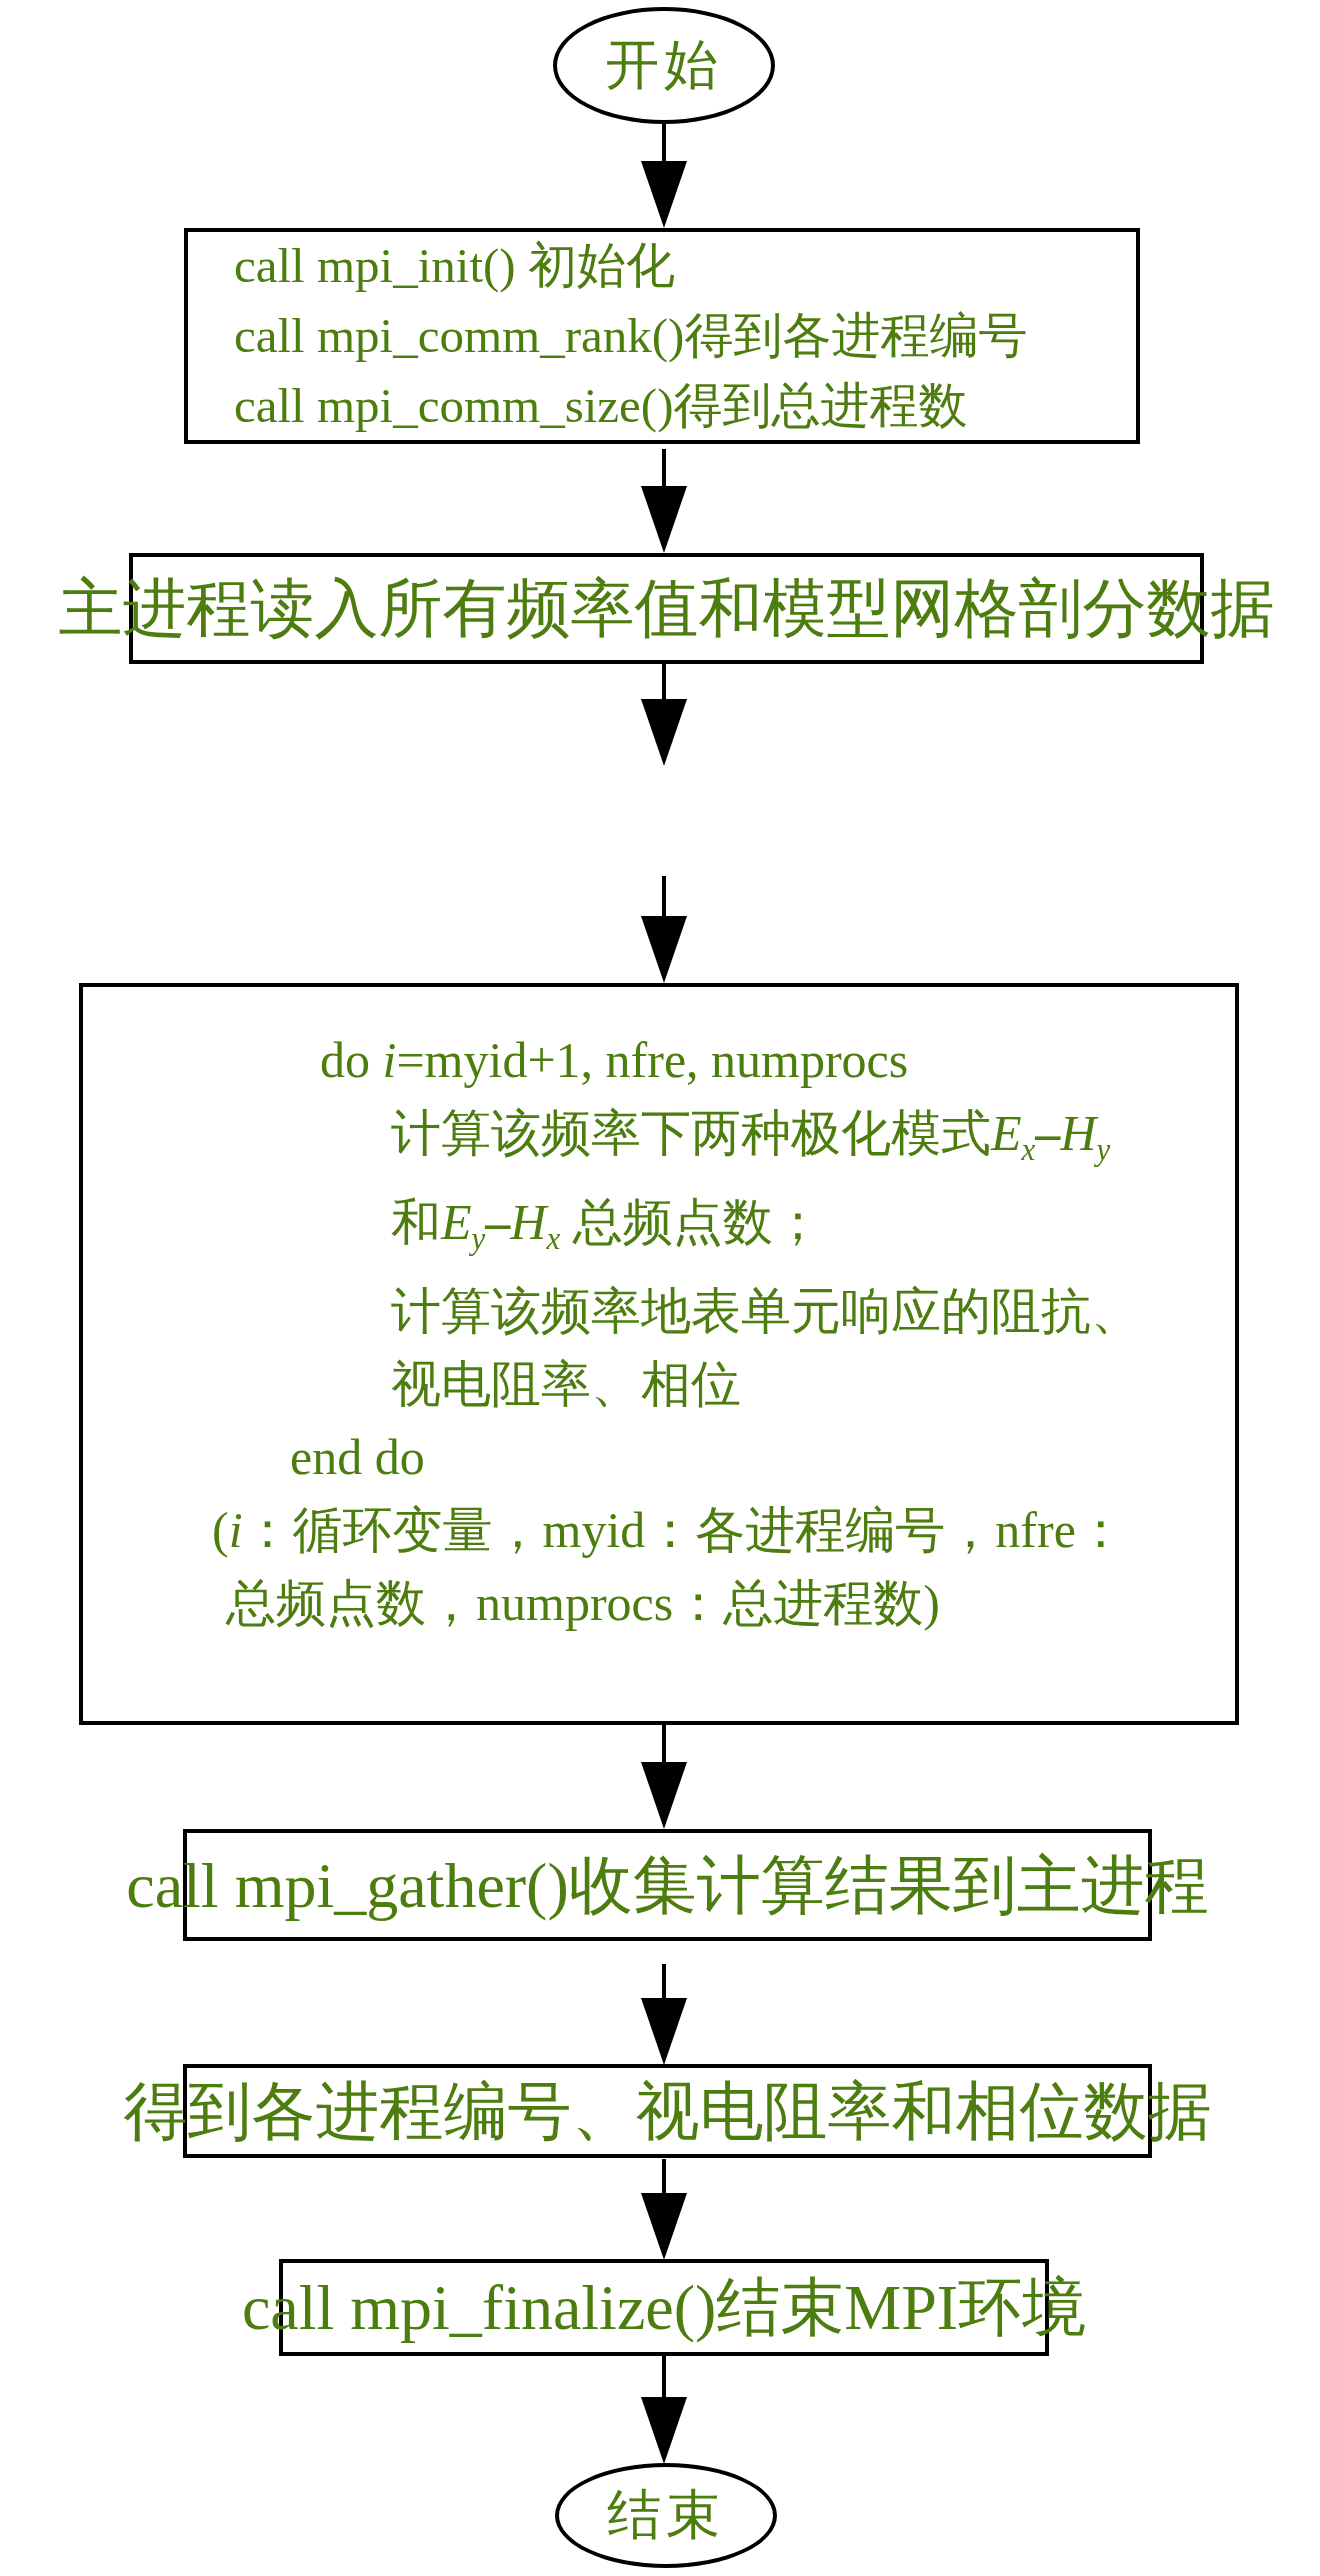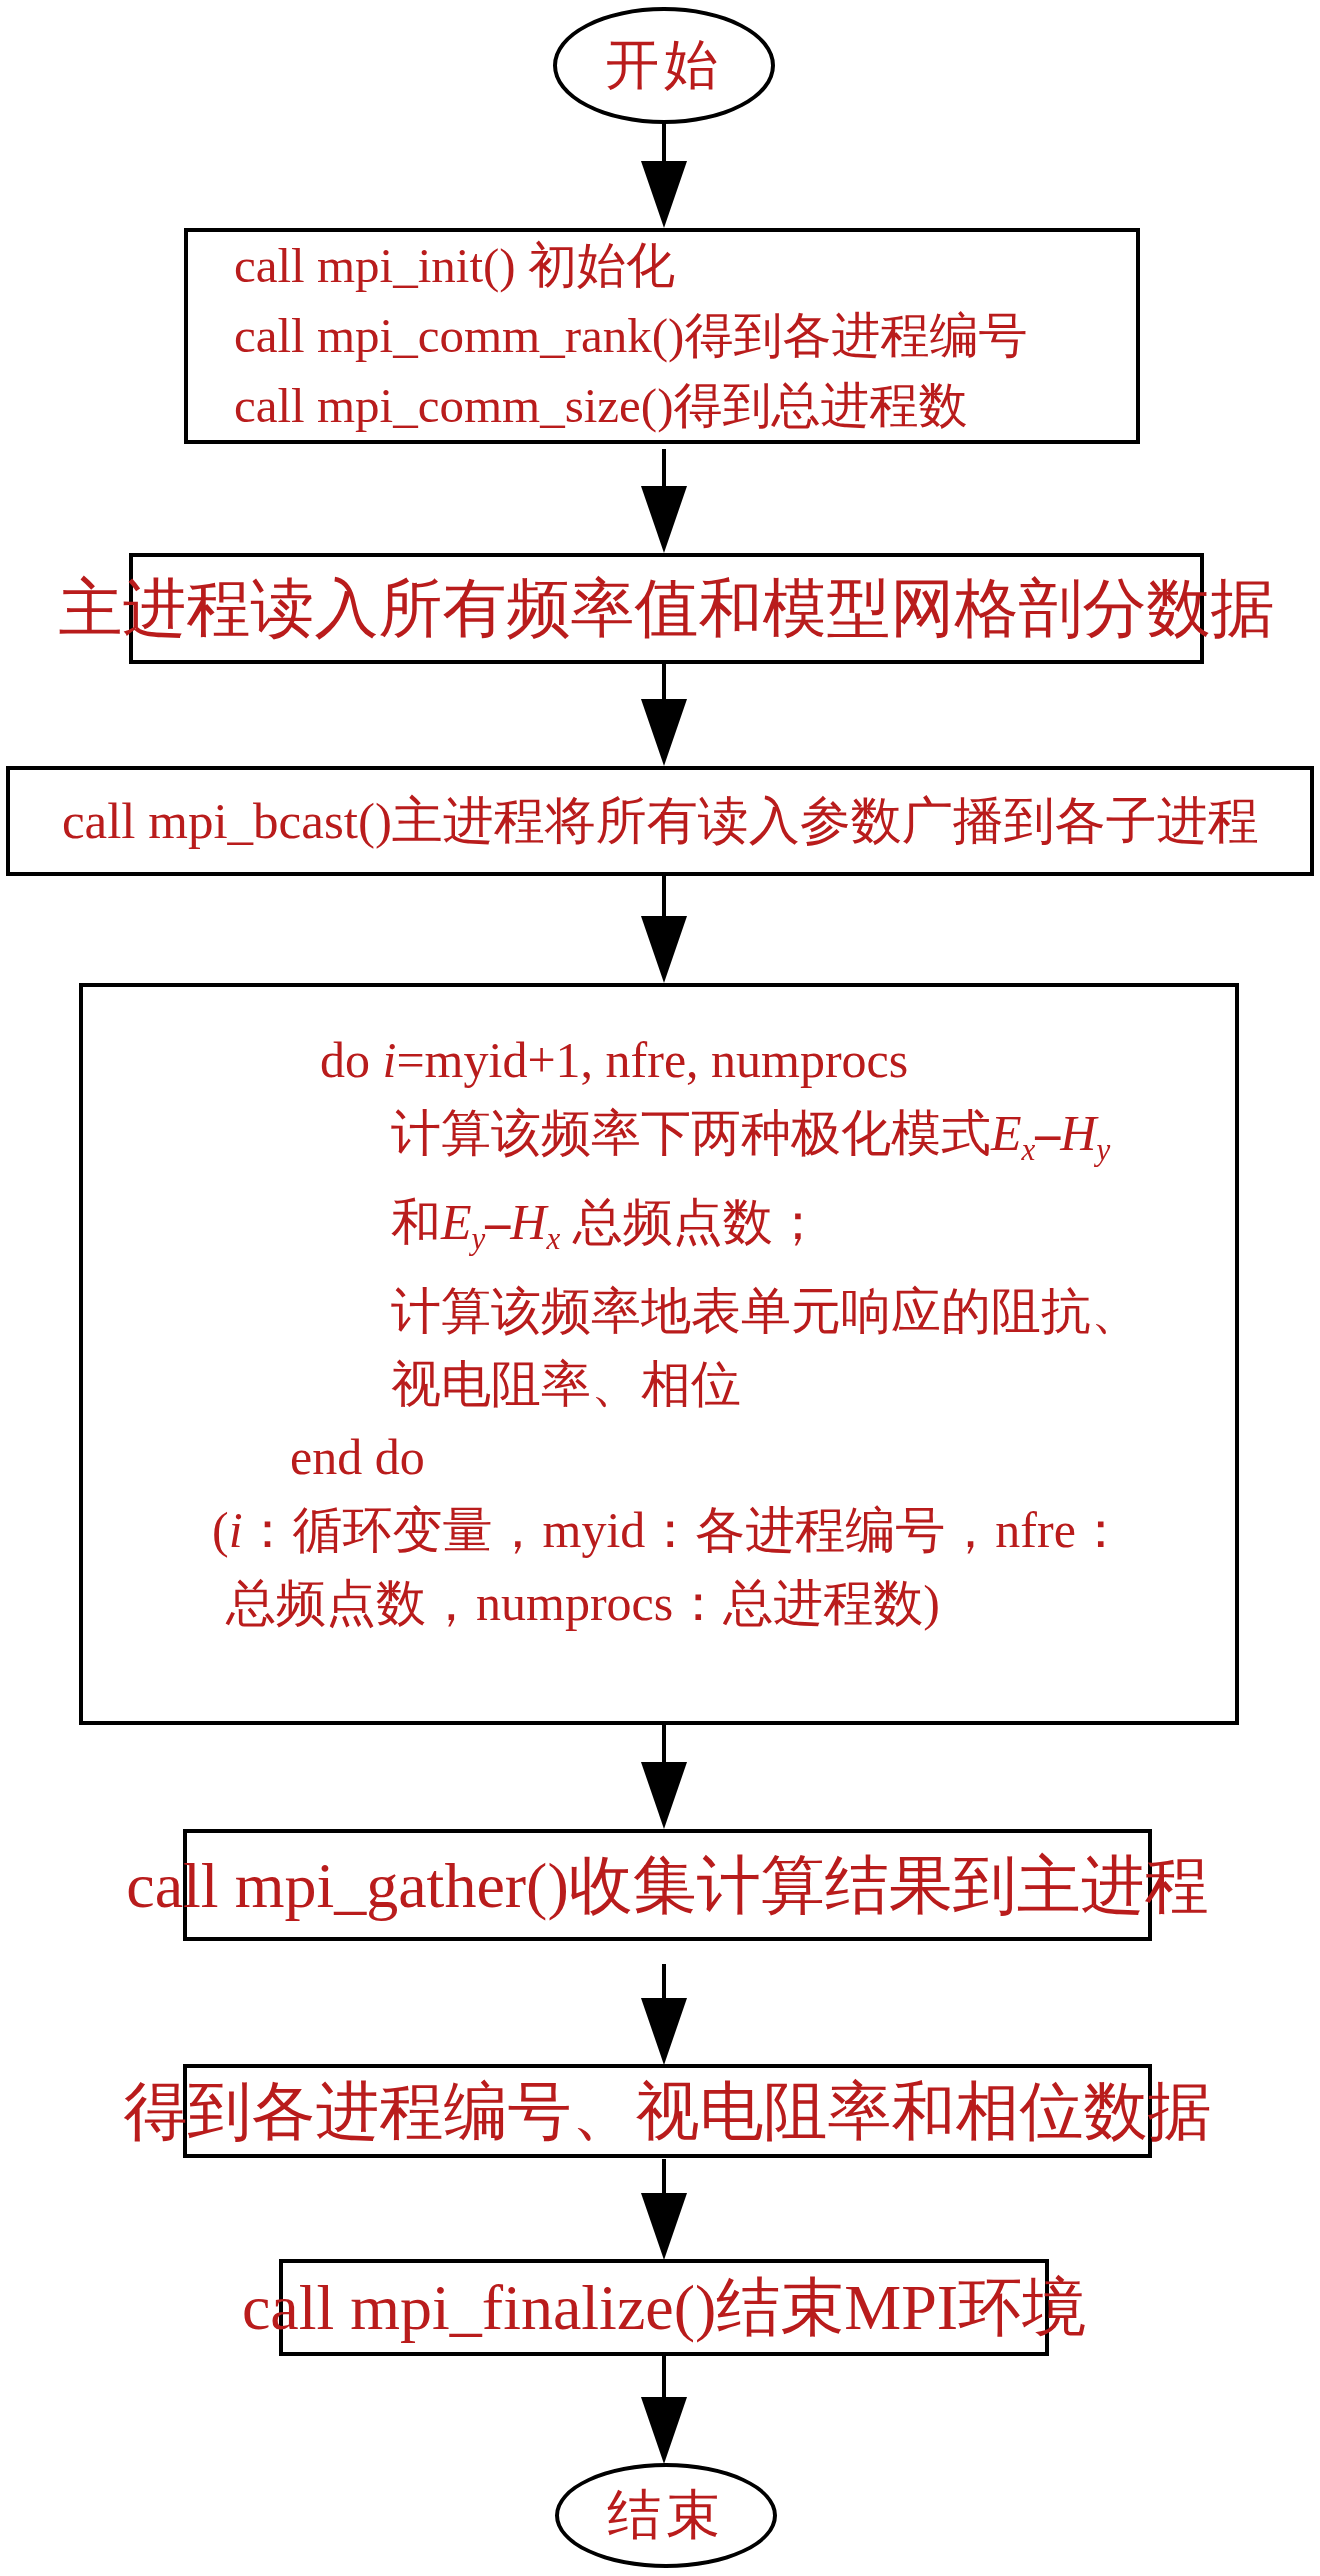--- a/index.html
+++ b/index.html
@@ -1,18 +1,18 @@
 <!DOCTYPE html>
 <html style="font-size:12.8px"><head>
 <meta charset="utf-8">
 <style>
   html,body{margin:0;padding:0;background:#ffffff;}
   .page{
     position:relative;width:1320px;height:2576px;background:#ffffff;
-    font-family:"Liberation Serif","DejaVu Serif",serif;color:#b91c1c;
+    font-family:"Liberation Serif","DejaVu Serif",serif;color:#4d7c0f;
     overflow:hidden;
   }
   .node{position:absolute;box-sizing:border-box;border:4.8px solid #000;background:#fff;}
   .terminal{
     border-radius:50%;display:flex;align-items:center;justify-content:center;
     font-size:54px;letter-spacing:4.8px;
   }
   .process{display:flex;align-items:center;justify-content:center;font-size:64px;white-space:nowrap;}
   .multiline{
     display:flex;flex-direction:column;justify-content:center;
@@ -64,23 +64,20 @@
 
   <div class="node process" style="left:129px;top:553px;width:1075px;height:111px;">
     <span>主进程读入所有频率值和模型网格剖分数据</span>
   </div>
 
   <div class="arrow" style="left:641px;top:664px;height:102px;">
     <div class="shaft"></div>
     <div class="head"></div>
   </div>
 
-  <div class="node process" style="left:6.4px;top:766px;width:1308px;height:110px;font-size:51px;">
-    <span>call mpi_bcast()主进程将所有读入参数广播到各子进程</span>
-  </div>
 
   <div class="arrow" style="left:641px;top:876px;height:107px;">
     <div class="shaft"></div>
     <div class="head"></div>
   </div>
 
   <div class="node loopbox" style="left:79px;top:983px;width:1160px;height:742px;">
     <span class="ln ml-do"><span>do </span><span class="i">i</span><span>=myid+1, nfre, numprocs</span></span>
     <span class="ln ml-body"><span>计算该频率下两种极化模式</span><span class="i">E</span><span class="sub">x</span><span class="b">–</span><span class="i">H</span><span class="sub">y</span></span>
     <span class="ln ml-body"><span>和</span><span class="i">E</span><span class="sub">y</span><span class="b">–</span><span class="i">H</span><span class="sub">x</span><span> 总频点数；</span></span>

